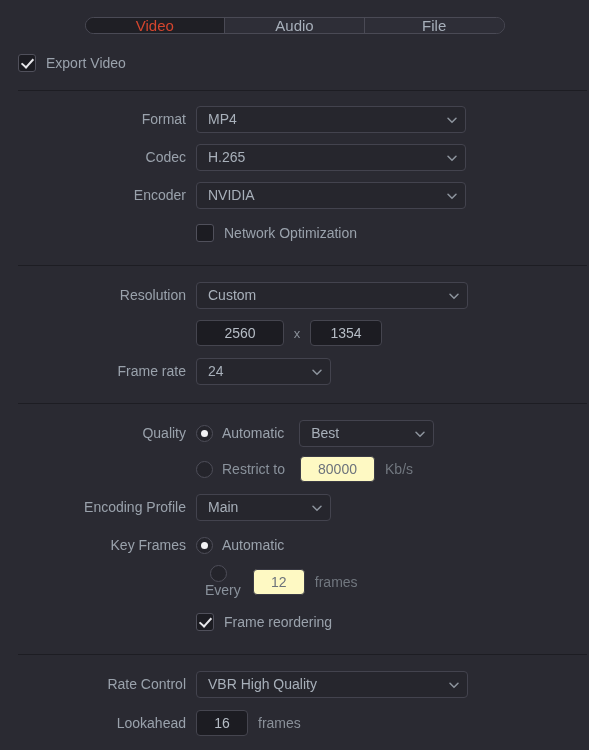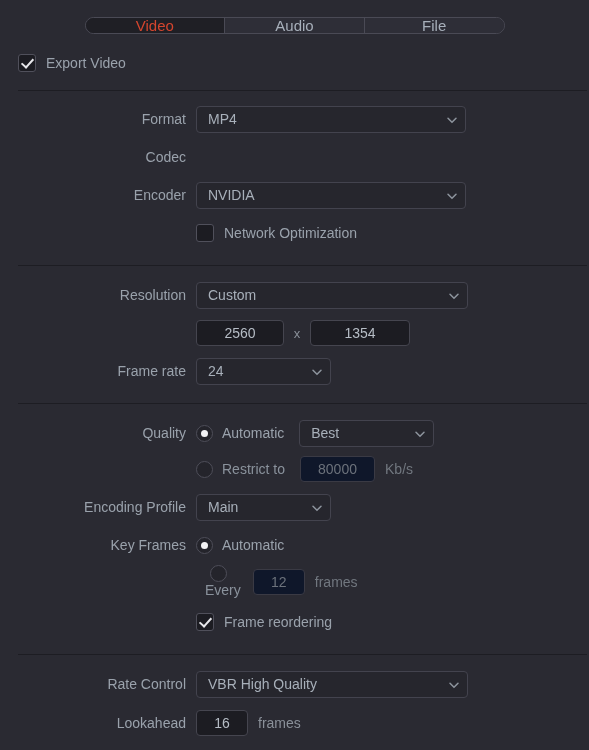--- a/index.html
+++ b/index.html
@@ -176,21 +176,21 @@
     box-sizing: border-box;
     display: flex;
     align-items: center;
     justify-content: center;
     color: #b6bdc6;
     font-size: 14px;
     user-select: none;
     cursor: text;
   }
   .numfield.disabled {
-    background: #0f172a;
+    background: #fef9c3;
     border-color: #3a3a44;
     color: #6c727b;
     cursor: default;
   }
 
   .unit { color: #8a9099; font-size: 14px; margin-left: 10px; }
   .unit.dim { color: #71777f; }
   .xsep {
     width: 26px;
     text-align: center;
@@ -226,20 +226,28 @@
       <span class="chev">
         <svg viewBox="0 0 12 12" width="12" height="12">
             <path d="M2 4.2 L6 8.2 L10 4.2" fill="none" stroke="#a0a8b2" stroke-width="1.5" stroke-linecap="round"></path>
           </svg>
       </span>
     </div>
   </div>
 
   <div class="row" style="margin-bottom:10px;">
     <div class="label">Codec</div>
+    <div class="dropdown" style="width:270px;">
+      <span class="dd-value">H.265</span>
+      <span class="chev">
+        <svg viewBox="0 0 12 12" width="12" height="12">
+            <path d="M2 4.2 L6 8.2 L10 4.2" fill="none" stroke="#a0a8b2" stroke-width="1.5" stroke-linecap="round"></path>
+          </svg>
+      </span>
+    </div>
   </div>
 
   <div class="row" style="margin-bottom:10px;">
     <div class="label">Encoder</div>
     <div class="dropdown" style="width:270px;">
       <span class="dd-value">NVIDIA</span>
       <span class="chev">
         <svg viewBox="0 0 12 12" width="12" height="12">
             <path d="M2 4.2 L6 8.2 L10 4.2" fill="none" stroke="#a0a8b2" stroke-width="1.5" stroke-linecap="round"></path>
           </svg>
@@ -269,21 +277,21 @@
             <path d="M2 4.2 L6 8.2 L10 4.2" fill="none" stroke="#a0a8b2" stroke-width="1.5" stroke-linecap="round"></path>
           </svg>
       </span>
     </div>
   </div>
 
   <div class="row" style="margin-bottom:10px;">
     <div class="label"></div>
     <div class="numfield" style="width:88px;">2560</div>
     <div class="xsep">x</div>
-    <div class="numfield" style="width:100px;">1354</div>
+    <div class="numfield" style="width:72px;">1354</div>
   </div>
 
   <div class="row">
     <div class="label">Frame rate</div>
     <div class="dropdown" style="width:135px;">
       <span class="dd-value">24</span>
       <span class="chev">
         <svg viewBox="0 0 12 12" width="12" height="12">
             <path d="M2 4.2 L6 8.2 L10 4.2" fill="none" stroke="#a0a8b2" stroke-width="1.5" stroke-linecap="round"></path>
           </svg>

